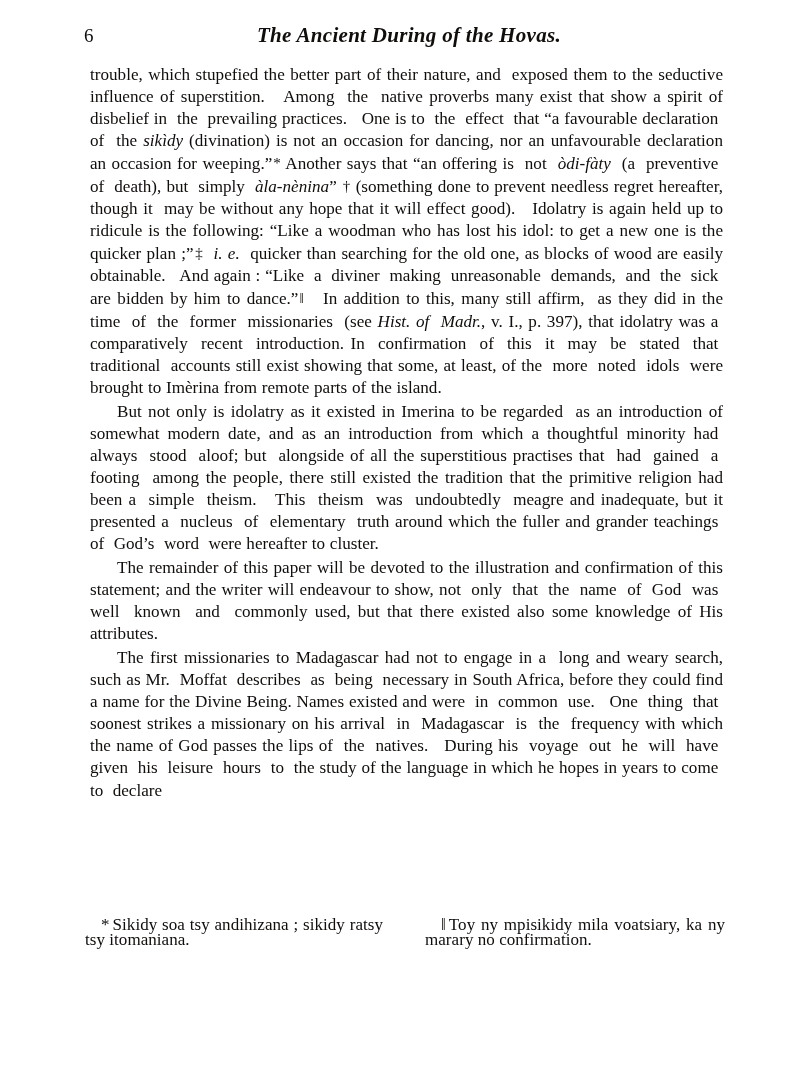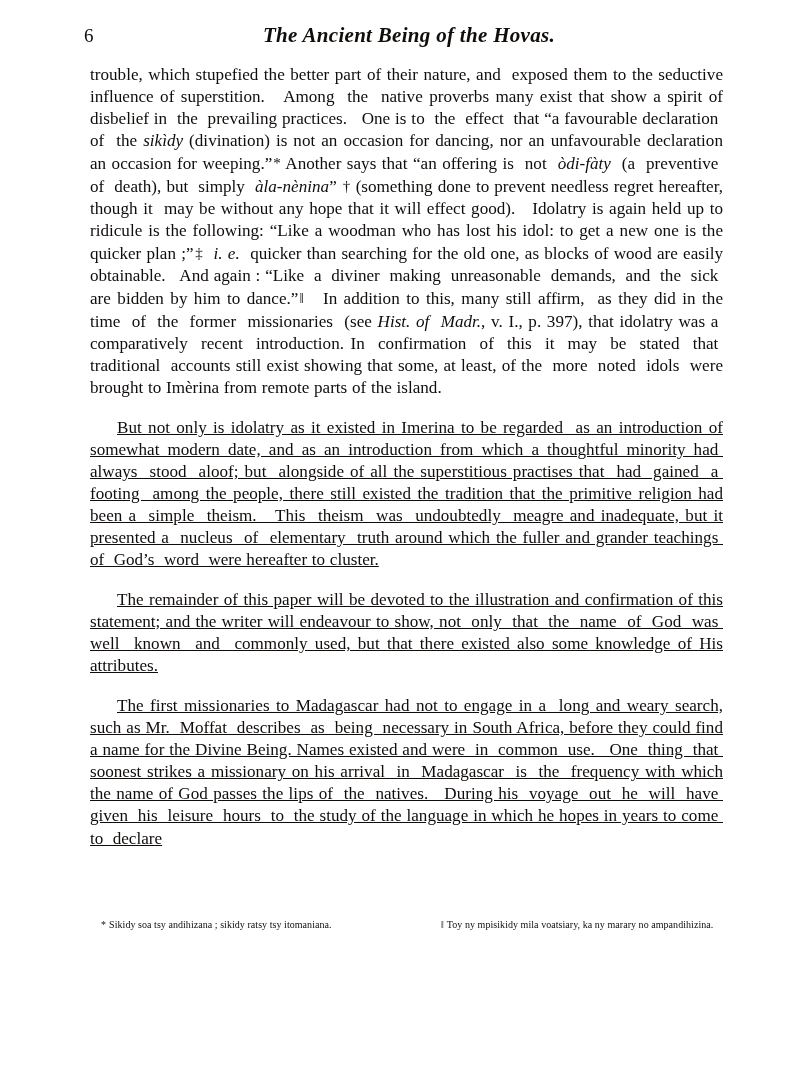--- a/index.html
+++ b/index.html
@@ -67,22 +67,21 @@
     margin: 0 0 0 0;
     font-size: 17.1px;
     line-height: 22.05px;
     text-align: justify;
     text-justify: inter-word;
     letter-spacing: 0.01px;
     word-spacing: 0.4px;
     hyphens: none;
   }
   .para + .para {
-    margin-top: 18px;
-    text-decoration: underline;
+    margin-top: 2px;
   }
   .para.indent {
     text-indent: 27px;
   }
   .para i, .para em {
     font-style: italic;
   }
   .fn-ref {
     font-style: normal;
     font-size: 15px;
@@ -99,56 +98,56 @@
     display: flex;
     gap: 0px;
   }
   .fn-col {
     width: 50%;
     box-sizing: border-box;
   }
   .fn-col.left  { padding-right: 22px; }
   .fn-col.right { padding-left: 20px; }
   .fn-item {
-    font-size: 10px;
+    font-size: 17px;
     line-height: 15.2px;
     text-align: justify;
     text-indent: 16px;
     letter-spacing: 0.05px;
     margin: 0 0 1px 0;
     hyphens: none;
   }
   .fn-mark {
     font-style: normal;
     padding-right: 3px;
   }
 </style>
 </head>
 <body style="background: rgb(255, 255, 255); color: rgb(16, 13, 11);">
 
 <div class="page">
 
   <div class="runhead">
     <span class="folio">6</span>
-    <span class="runhead-title">The Ancient Being of the Hovas.</span>
+    <span class="runhead-title">The Ancient During of the Hovas.</span>
   </div>
 
   <div class="bodyblock">
     <p class="para">trouble, which stupefied the better part of their nature, and&nbsp; exposed them to the seductive influence of superstition.&nbsp;&nbsp; Among&nbsp; the&nbsp; native proverbs many exist that show a spirit of disbelief in&nbsp; the&nbsp; prevailing practices.&nbsp;&nbsp; One is to&nbsp; the&nbsp; effect&nbsp; that “a favourable declaration&nbsp; of&nbsp; the <i>sikìdy</i> (divination) is not an occasion for dancing, nor an unfavourable declaration an occasion for weeping.”<span class="fn-ref">*</span> Another says that “an offering is&nbsp; not&nbsp; <i>òdi-fàty</i>&nbsp; (a&nbsp; preventive&nbsp; of&nbsp; death), but&nbsp; simply&nbsp; <i>àla-nènina</i>” <span class="fn-ref">†</span> (something done to prevent needless regret hereafter, though it&nbsp; may be without any hope that it will effect good).&nbsp;&nbsp; Idolatry is again held up to ridicule is the following: “Like a woodman who has lost his idol: to get a new one is the quicker plan ;”<span class="fn-ref">‡</span>&nbsp; <i>i. e.</i>&nbsp; quicker than searching for the old one, as blocks of wood are easily obtainable.&nbsp;&nbsp; And again : “Like&nbsp; a&nbsp; diviner&nbsp; making&nbsp; unreasonable&nbsp; demands,&nbsp; and&nbsp; the&nbsp; sick&nbsp; are bidden by him to dance.”<span class="fn-ref">‖</span>&nbsp;&nbsp; In addition to this, many still affirm,&nbsp; as they did in the time&nbsp; of&nbsp; the&nbsp; former&nbsp; missionaries&nbsp; (see <i>Hist. of&nbsp; Madr.</i>, v. I., p. 397), that idolatry was a&nbsp; comparatively&nbsp; recent&nbsp; introduction. In&nbsp; confirmation&nbsp; of&nbsp; this&nbsp; it&nbsp; may&nbsp; be&nbsp; stated&nbsp; that&nbsp; traditional&nbsp; accounts still exist showing that some, at least, of the&nbsp; more&nbsp; noted&nbsp; idols&nbsp; were brought to Imèrina from remote parts of the island.</p>
     <p class="para indent">But not only is idolatry as it existed in Imerina to be regarded&nbsp; as an introduction of somewhat modern date, and as an introduction from which a thoughtful minority had&nbsp; always&nbsp; stood&nbsp; aloof; but&nbsp; alongside of all the superstitious practises that&nbsp; had&nbsp; gained&nbsp; a&nbsp; footing&nbsp; among the people, there still existed the tradition that the primitive religion had been a&nbsp; simple&nbsp; theism.&nbsp;&nbsp; This&nbsp; theism&nbsp; was&nbsp; undoubtedly&nbsp; meagre and inadequate, but it presented a&nbsp; nucleus&nbsp; of&nbsp; elementary&nbsp; truth around which the fuller and grander teachings&nbsp; of&nbsp; God’s&nbsp; word&nbsp; were hereafter to cluster.</p>
     <p class="para indent">The remainder of this paper will be devoted to the illustration and confirmation of this statement; and the writer will endeavour to show, not&nbsp; only&nbsp; that&nbsp; the&nbsp; name&nbsp; of&nbsp; God&nbsp; was&nbsp; well&nbsp; known&nbsp; and&nbsp; commonly used, but that there existed also some knowledge of His attributes.</p>
     <p class="para indent">The first missionaries to Madagascar had not to engage in a&nbsp; long and weary search, such as Mr.&nbsp; Moffat&nbsp; describes&nbsp; as&nbsp; being&nbsp; necessary in South Africa, before they could find a name for the Divine Being. Names existed and were&nbsp; in&nbsp; common&nbsp; use.&nbsp;&nbsp; One&nbsp; thing&nbsp; that&nbsp; soonest strikes a missionary on his arrival&nbsp; in&nbsp; Madagascar&nbsp; is&nbsp; the&nbsp; frequency with which the name of God passes the lips of&nbsp; the&nbsp; natives.&nbsp;&nbsp; During his&nbsp; voyage&nbsp; out&nbsp; he&nbsp; will&nbsp; have&nbsp; given&nbsp; his&nbsp; leisure&nbsp; hours&nbsp; to&nbsp; the study of the language in which he hopes in years to come&nbsp; to&nbsp; declare</p>
   </div>
 
   <div class="footnotes">
     <div class="fn-col left">
       <p class="fn-item">
         <span class="fn-mark">*</span><span>Sikidy soa tsy andihizana ; sikidy ratsy tsy itomaniana.</span>
       </p>
     </div>
     <div class="fn-col right">
       <p class="fn-item">
-        <span class="fn-mark">‖</span><span>Toy ny mpisikidy mila voatsiary, ka ny marary no ampandihizina.</span>
+        <span class="fn-mark">‖</span><span>Toy ny mpisikidy mila voatsiary, ka ny marary no confirmation.</span>
       </p>
     </div>
   </div>
 
 </div>
 
 </body></html>

